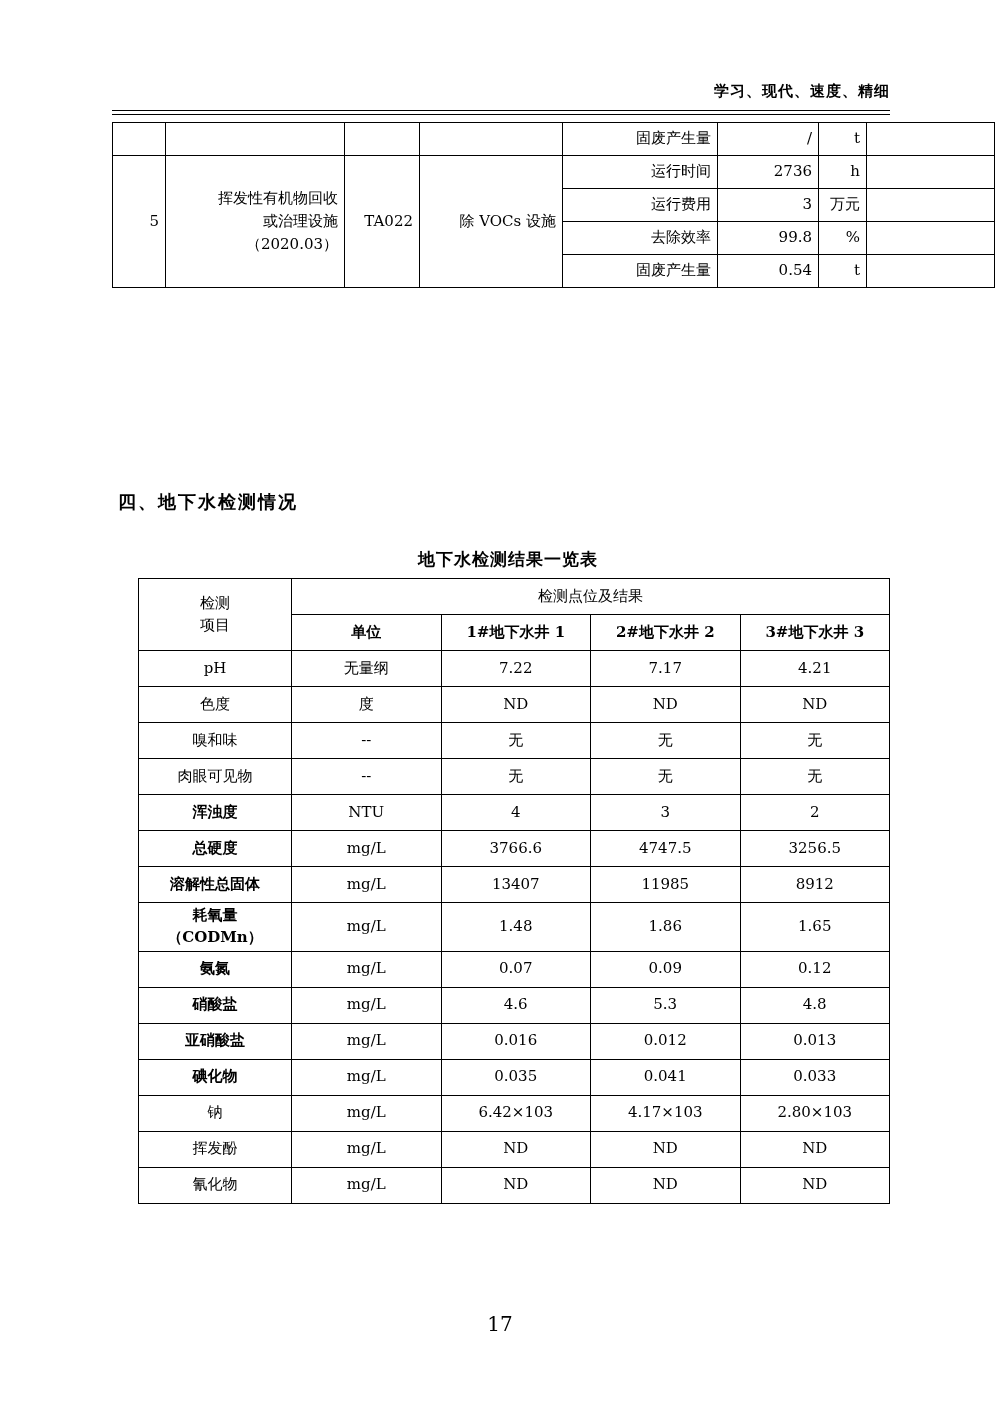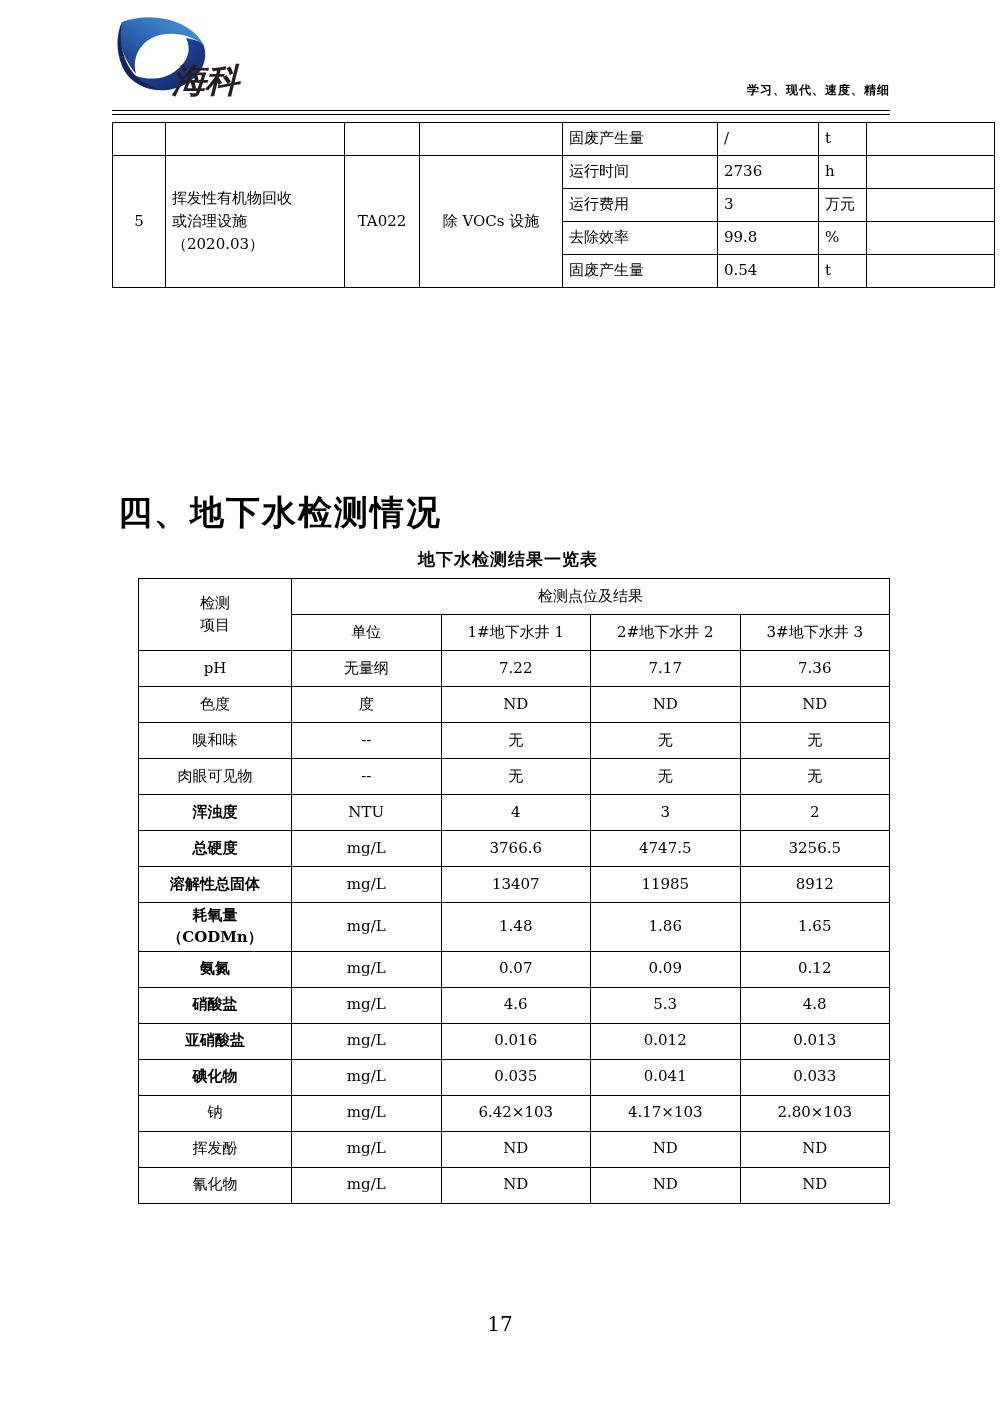--- a/index.html
+++ b/index.html
@@ -35,21 +35,21 @@
     font-size: 34px;
     font-weight: bold;
     font-style: italic;
     color: #231f20;
     font-family: "DejaVu Serif", "Liberation Serif", serif;
     letter-spacing: -1px;
   }
   .header-slogan {
     position: absolute;
     right: 110px; top: 82px;
-    font-size: 12px;
+    font-size: 15px;
     font-weight: bold;
     letter-spacing: 1px;
     font-family: "DejaVu Serif", "Liberation Serif", serif;
     white-space: nowrap;
   }
   .header-rule {
     position: absolute;
     left: 112px; top: 110px;
     width: 778px;
     height: 3px;
@@ -71,38 +71,38 @@
     font-family: "DejaVu Serif", "Liberation Serif", serif;
   }
 
   
   .equip-table-wrap {
     position: absolute;
     left: 112px; top: 122px;
     width: 778px;
   }
   table.equip-table { width: 778px; }
-  table.equip-table td { height: 28px; }
+  table.equip-table td { height: 28px; text-align: right; }
   .c-idx    { width: 40px;  text-align: center; }
   .c-name   { width: 166px; text-align: left; padding-left: 10px; }
   .c-code   { width: 62px;  text-align: center; }
   .c-type   { width: 130px; text-align: center; }
   .c-metric { width: 142px; text-align: left; padding-left: 10px; }
   .c-val    { width: 88px;  text-align: left;  padding-left: 8px; }
   .c-unit   { width: 35px;  text-align: left;  padding-left: 6px; }
   .c-rest   { width: 115px; }
   .cell-narrow-unit { line-height: 1.15; }
   .row-tall td { height: 56px; }
   .name-block { line-height: 1.55; }
 
   
   .section-heading {
     position: absolute;
     left: 118px; top: 490px;
-    font-size: 34px;
+    font-size: 18px;
     font-weight: bold;
     letter-spacing: 2px;
     font-family: "DejaVu Serif", "Liberation Serif", serif;
   }
 
   
   .water-title {
     position: absolute;
     left: 8px; top: 548px;
     width: 1000px;
@@ -122,58 +122,38 @@
     height: 31px;
     font-size: 15px;
   }
   .w-item  { width: 140px; }
   .w-unit  { width: 122px; }
   .w-v1    { width: 162px; }
   .w-v2    { width: 171px; }
   .w-v3    { width: 157px; }
   .hdr-item { font-size: 16px; line-height: 1.7; margin-left: 36px; }
   .hdr-group { font-size: 16px; height: 40px; }
-  .hdr-sub  { font-size: 15px; font-weight: normal; height: 40px; }
+  .hdr-sub  { font-size: 15px; font-weight: bold; height: 40px; }
   .bold-item { font-weight: bold; }
   .two-line { line-height: 1.35; }
   .row-cod td { height: 52px; }
 
   
   .page-number {
     position: absolute;
     left: 0; top: 1312px;
     width: 1000px;
     text-align: center;
     font-size: 20px;
   }
 </style>
 </head>
 <body>
 
 <div class="page-header">
-  <div class="logo-wrap">
-    <svg class="logo-mark" width="110" height="80" viewBox="0 0 110 80">
-      <defs>
-        <linearGradient id="g1" x1="0%" y1="0%" x2="100%" y2="100%">
-          <stop offset="0%" stop-color="#2f6fbf"></stop>
-          <stop offset="50%" stop-color="#1b3f8f"></stop>
-          <stop offset="100%" stop-color="#16235e"></stop>
-        </linearGradient>
-        <linearGradient id="g2" x1="100%" y1="0%" x2="0%" y2="100%">
-          <stop offset="0%" stop-color="#4f9fe0"></stop>
-          <stop offset="60%" stop-color="#2a5fae"></stop>
-          <stop offset="100%" stop-color="#1a2f6e"></stop>
-        </linearGradient>
-      </defs>
-      <path d="M10 10 C 42 -2, 82 10, 92 34 C 80 22, 56 18, 40 26 C 26 33, 20 48, 24 62 C 10 46, 4 24, 10 10 Z" fill="url(#g2)"></path>
-      <path d="M92 34 C 98 54, 82 74, 56 78 C 36 80, 20 72, 12 58 C 26 68, 48 70, 62 60 C 76 50, 80 38, 74 26 C 84 28, 90 30, 92 34 Z" fill="url(#g1)"></path>
-      <path d="M10 10 C 6 30, 12 52, 24 64 C 30 70, 38 75, 46 77 C 30 76, 16 68, 10 54 C 4 40, 4 22, 10 10 Z" fill="#16235e"></path>
-    </svg>
-    <div class="logo-text">海科</div>
-  </div>
   <div class="header-slogan">学习、现代、速度、精细</div>
   <div class="header-rule"></div>
 </div>
 
 <div class="equip-table-wrap">
   <table class="doc-table equip-table">
     <tbody>
       <tr>
         <td class="c-idx"></td>
         <td class="c-name"></td>
@@ -245,21 +225,21 @@
         <td class="w-v1 hdr-sub">1#地下水井 1</td>
         <td class="w-v2 hdr-sub">2#地下水井 2</td>
         <td class="w-v3 hdr-sub">3#地下水井 3</td>
       </tr>
 
       <tr>
         <td>pH</td>
         <td>无量纲</td>
         <td>7.22</td>
         <td>7.17</td>
-        <td>7.36</td>
+        <td>4.21</td>
       </tr>
       <tr>
         <td>色度</td>
         <td>度</td>
         <td>ND</td>
         <td>ND</td>
         <td>ND</td>
       </tr>
       <tr>
         <td>嗅和味</td>

